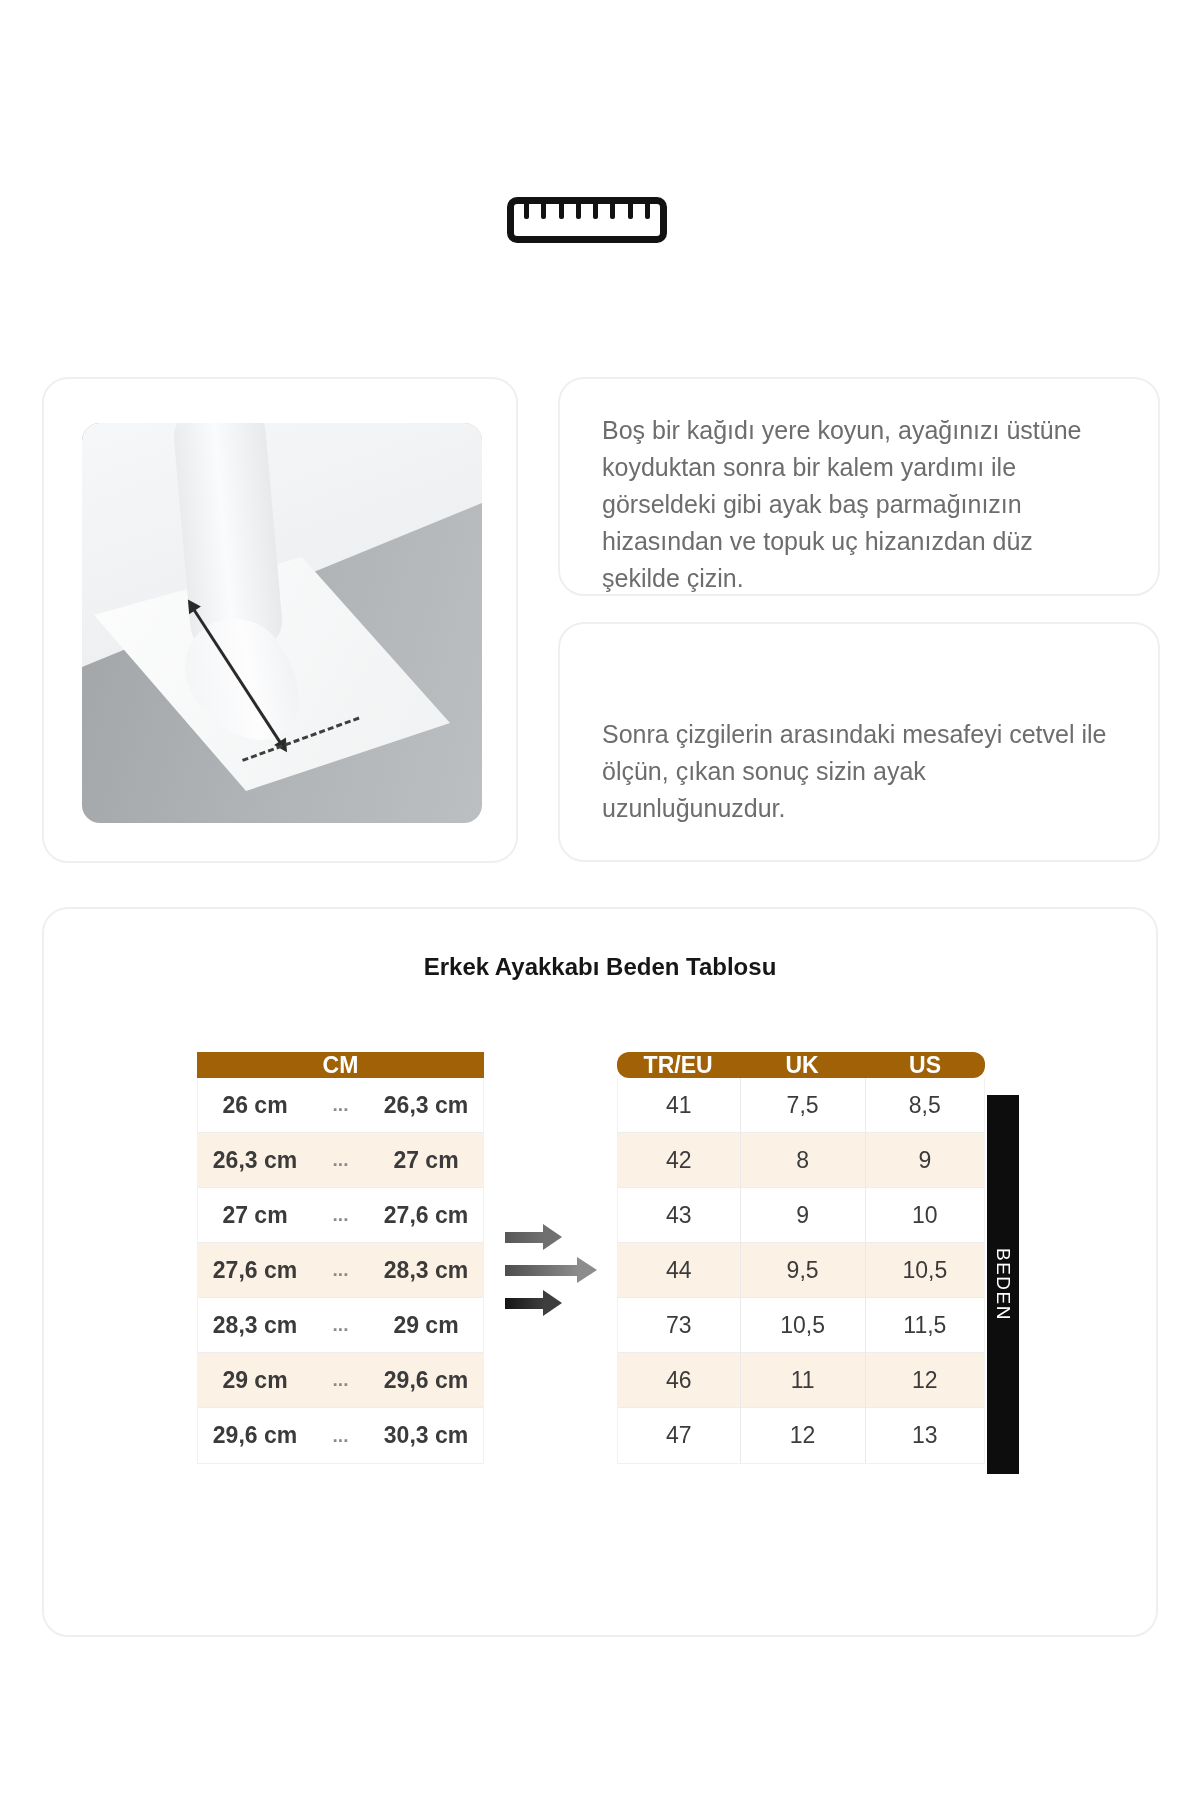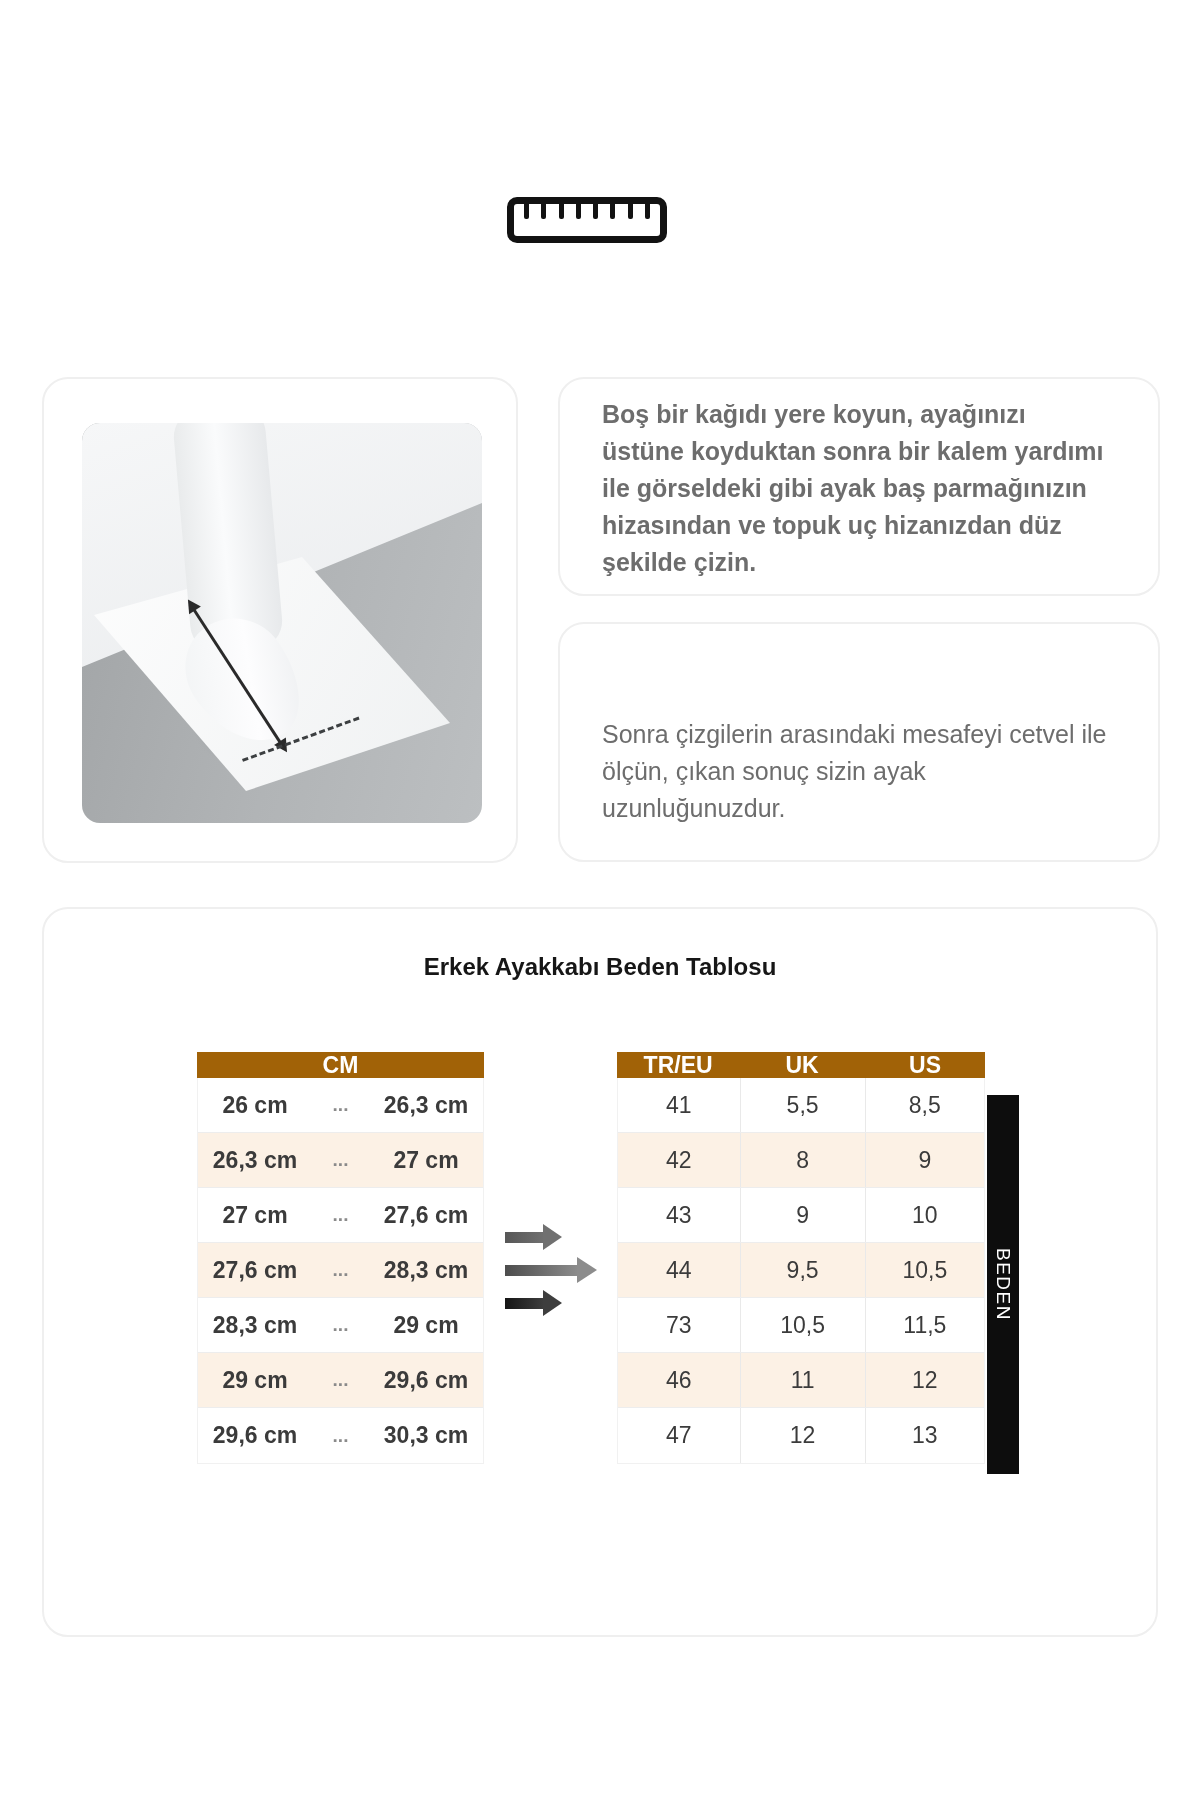--- a/index.html
+++ b/index.html
@@ -18,21 +18,21 @@
 
   
   .card{position:absolute;box-sizing:border-box;background:#fff;border:2px solid #efefef;
         border-radius:26px;}
   .photo-card{left:42px;top:377px;width:476px;height:486px;}
   .text-card-1{left:558px;top:377px;width:602px;height:219px;}
   .text-card-2{left:558px;top:622px;width:602px;height:240px;}
   .table-card{left:42px;top:907px;width:1116px;height:730px;}
 
   .instruction{margin:0;color:#6d6d6d;font-size:25px;line-height:37px;}
-  .text-card-1 .instruction{padding:17px 44px 0 42px;font-weight:bold;}
+  .text-card-1 .instruction{padding:33px 44px 0 42px;}
   .text-card-2 .instruction{padding:92px 44px 0 42px;}
 
   
   .photo{position:absolute;left:38px;top:44px;width:400px;height:400px;border-radius:18px;
          overflow:hidden;background:linear-gradient(105deg,#a0a3a5 0%,#b1b4b6 55%,#bcbfc1 100%);}
   .wall{position:absolute;inset:0;background:linear-gradient(160deg,#f6f7f8,#e9ebed 75%);
         clip-path:polygon(0 0,100% 0,100% 20%,0 61%);}
   .paper{position:absolute;inset:0;background:linear-gradient(120deg,#ffffff,#eef0f1);
          clip-path:polygon(3% 48%,55% 33.5%,92% 75%,41% 92%);}
   .foot-shadow{position:absolute;left:26%;top:56%;width:42%;height:28%;
@@ -55,21 +55,21 @@
         transform-origin:0 0;transform:rotate(-20deg);}
 
   
   .chart-title{position:absolute;left:0;top:44px;width:100%;margin:0;text-align:center;
                font-size:24px;font-weight:700;color:#161616;}
 
   .cm-table{position:absolute;left:153px;top:143px;width:287px;}
   .size-table{position:absolute;left:573px;top:143px;width:368px;}
   .thead{height:26px;background:#a16207;color:#ffffff;font-size:23px;font-weight:700;
          display:flex;align-items:center;justify-content:center;}
-  .size-table .thead{display:grid;grid-template-columns:33.2% 34.2% 32.6%;}
+  .size-table .thead{display:grid;grid-template-columns:33.2% 34.2% 32.6%;border-radius:12px;}
   .size-table .thead span{text-align:center;}
   .tbody{border:1px solid #f1f1f1;border-top:none;box-sizing:border-box;}
   .trow{height:55px;box-sizing:border-box;border-bottom:1px solid #ededed;
         display:grid;align-items:center;font-size:23px;color:#3b3b3b;background:#fff;}
   .trow:last-child{border-bottom:none;}
   .trow.alt{background:#fcf1e5;}
   .cm-table .trow{grid-template-columns:40% 20% 40%;font-weight:bold;}
   .size-table .trow{grid-template-columns:33.2% 34.2% 32.6%;}
   .trow span{text-align:center;}
   .dots{color:#8a8a8a;font-size:19px;}
@@ -191,21 +191,21 @@
 
     <div class="size-table">
       <div class="thead">
         <span>TR/EU</span>
         <span>UK</span>
         <span>US</span>
       </div>
       <div class="tbody">
         <div class="trow">
           <span>41</span>
-            <span>5,5</span>
+            <span>7,5</span>
             <span>8,5</span>
         </div>
         <div class="trow alt">
           <span>42</span>
             <span>8</span>
             <span>9</span>
         </div>
         <div class="trow">
           <span>43</span>
             <span>9</span>

